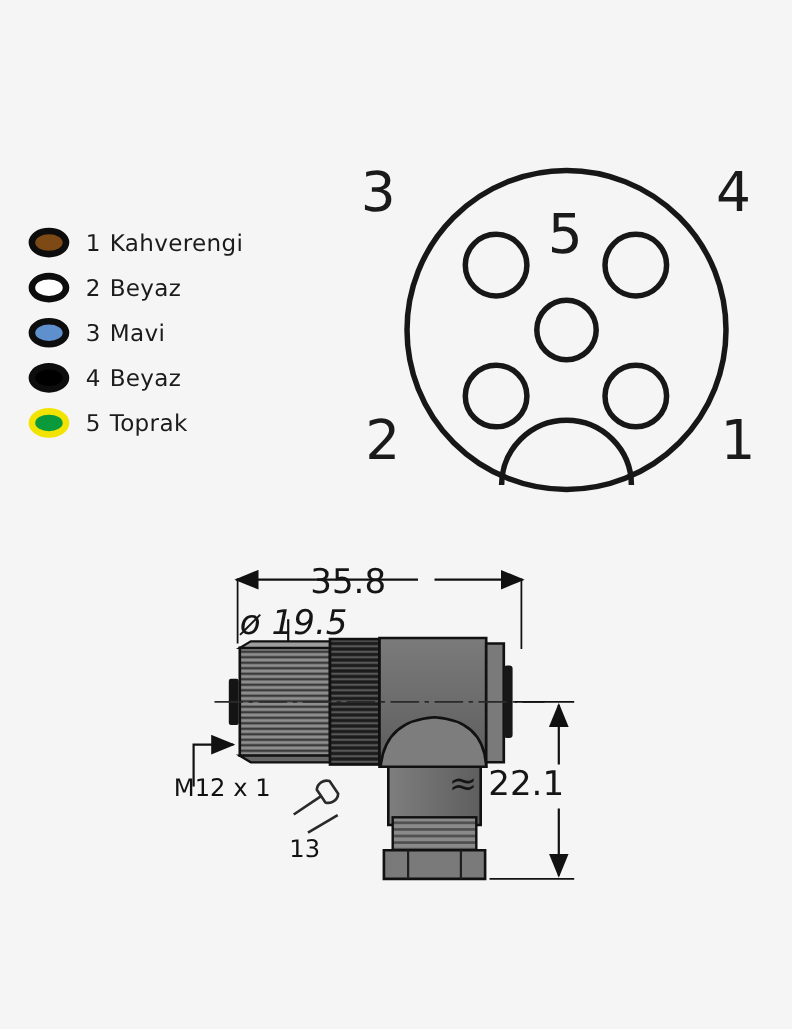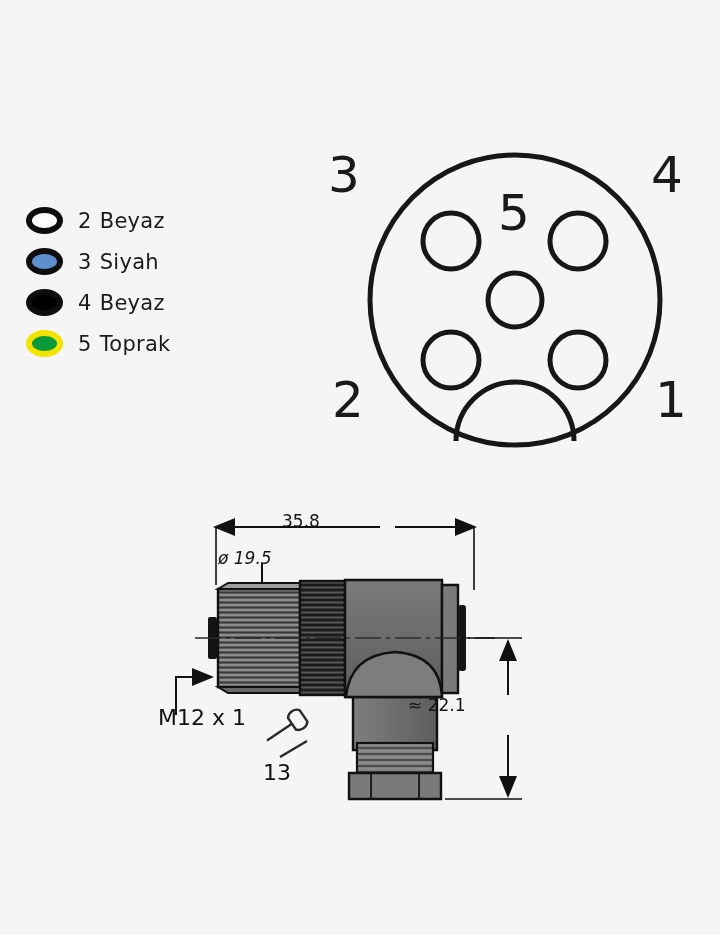--- a/index.html
+++ b/index.html
@@ -66,51 +66,57 @@
   }
 
   
   #drawing {
     position: absolute;
     left: 150px;
     top: 505px;
   }
   .dim-text {
     position: absolute;
-    font-size: 17px;
+    font-size: 31px;
     color: #151515;
     white-space: nowrap;
   }
   .label-text {
     position: absolute;
     font-size: 22px;
     color: #111;
     white-space: nowrap;
   }
 </style>
 </head>
 <body>
 
 <div id="page" style="background: rgb(245, 245, 245);">
 
   <div id="legend">
 
+    <div class="legend-row">
+      <span class="swatch-wrap">
+        <span class="swatch" id="sw0" style="background: rgb(125, 74, 22); border: 6px solid rgb(13, 13, 13);"></span>
+      </span>
+      <span class="legend-text"><span class="num">1</span><span>Kahverengi</span></span>
+    </div>
 
     <div class="legend-row">
       <span class="swatch-wrap">
         <span class="swatch" id="sw1" style="background: rgb(255, 255, 255); border: 6px solid rgb(13, 13, 13);"></span>
       </span>
       <span class="legend-text"><span class="num">2</span><span>Beyaz</span></span>
     </div>
 
     <div class="legend-row">
       <span class="swatch-wrap">
         <span class="swatch" id="sw2" style="background: rgb(93, 144, 205); border: 6px solid rgb(13, 13, 13);"></span>
       </span>
-      <span class="legend-text"><span class="num">3</span><span>Siyah</span></span>
+      <span class="legend-text"><span class="num">3</span><span>Mavi</span></span>
     </div>
 
     <div class="legend-row">
       <span class="swatch-wrap">
         <span class="swatch" id="sw3" style="background: rgb(0, 0, 0); border: 6px solid rgb(13, 13, 13);"></span>
       </span>
       <span class="legend-text"><span class="num">4</span><span>Beyaz</span></span>
     </div>
 
     <div class="legend-row">

